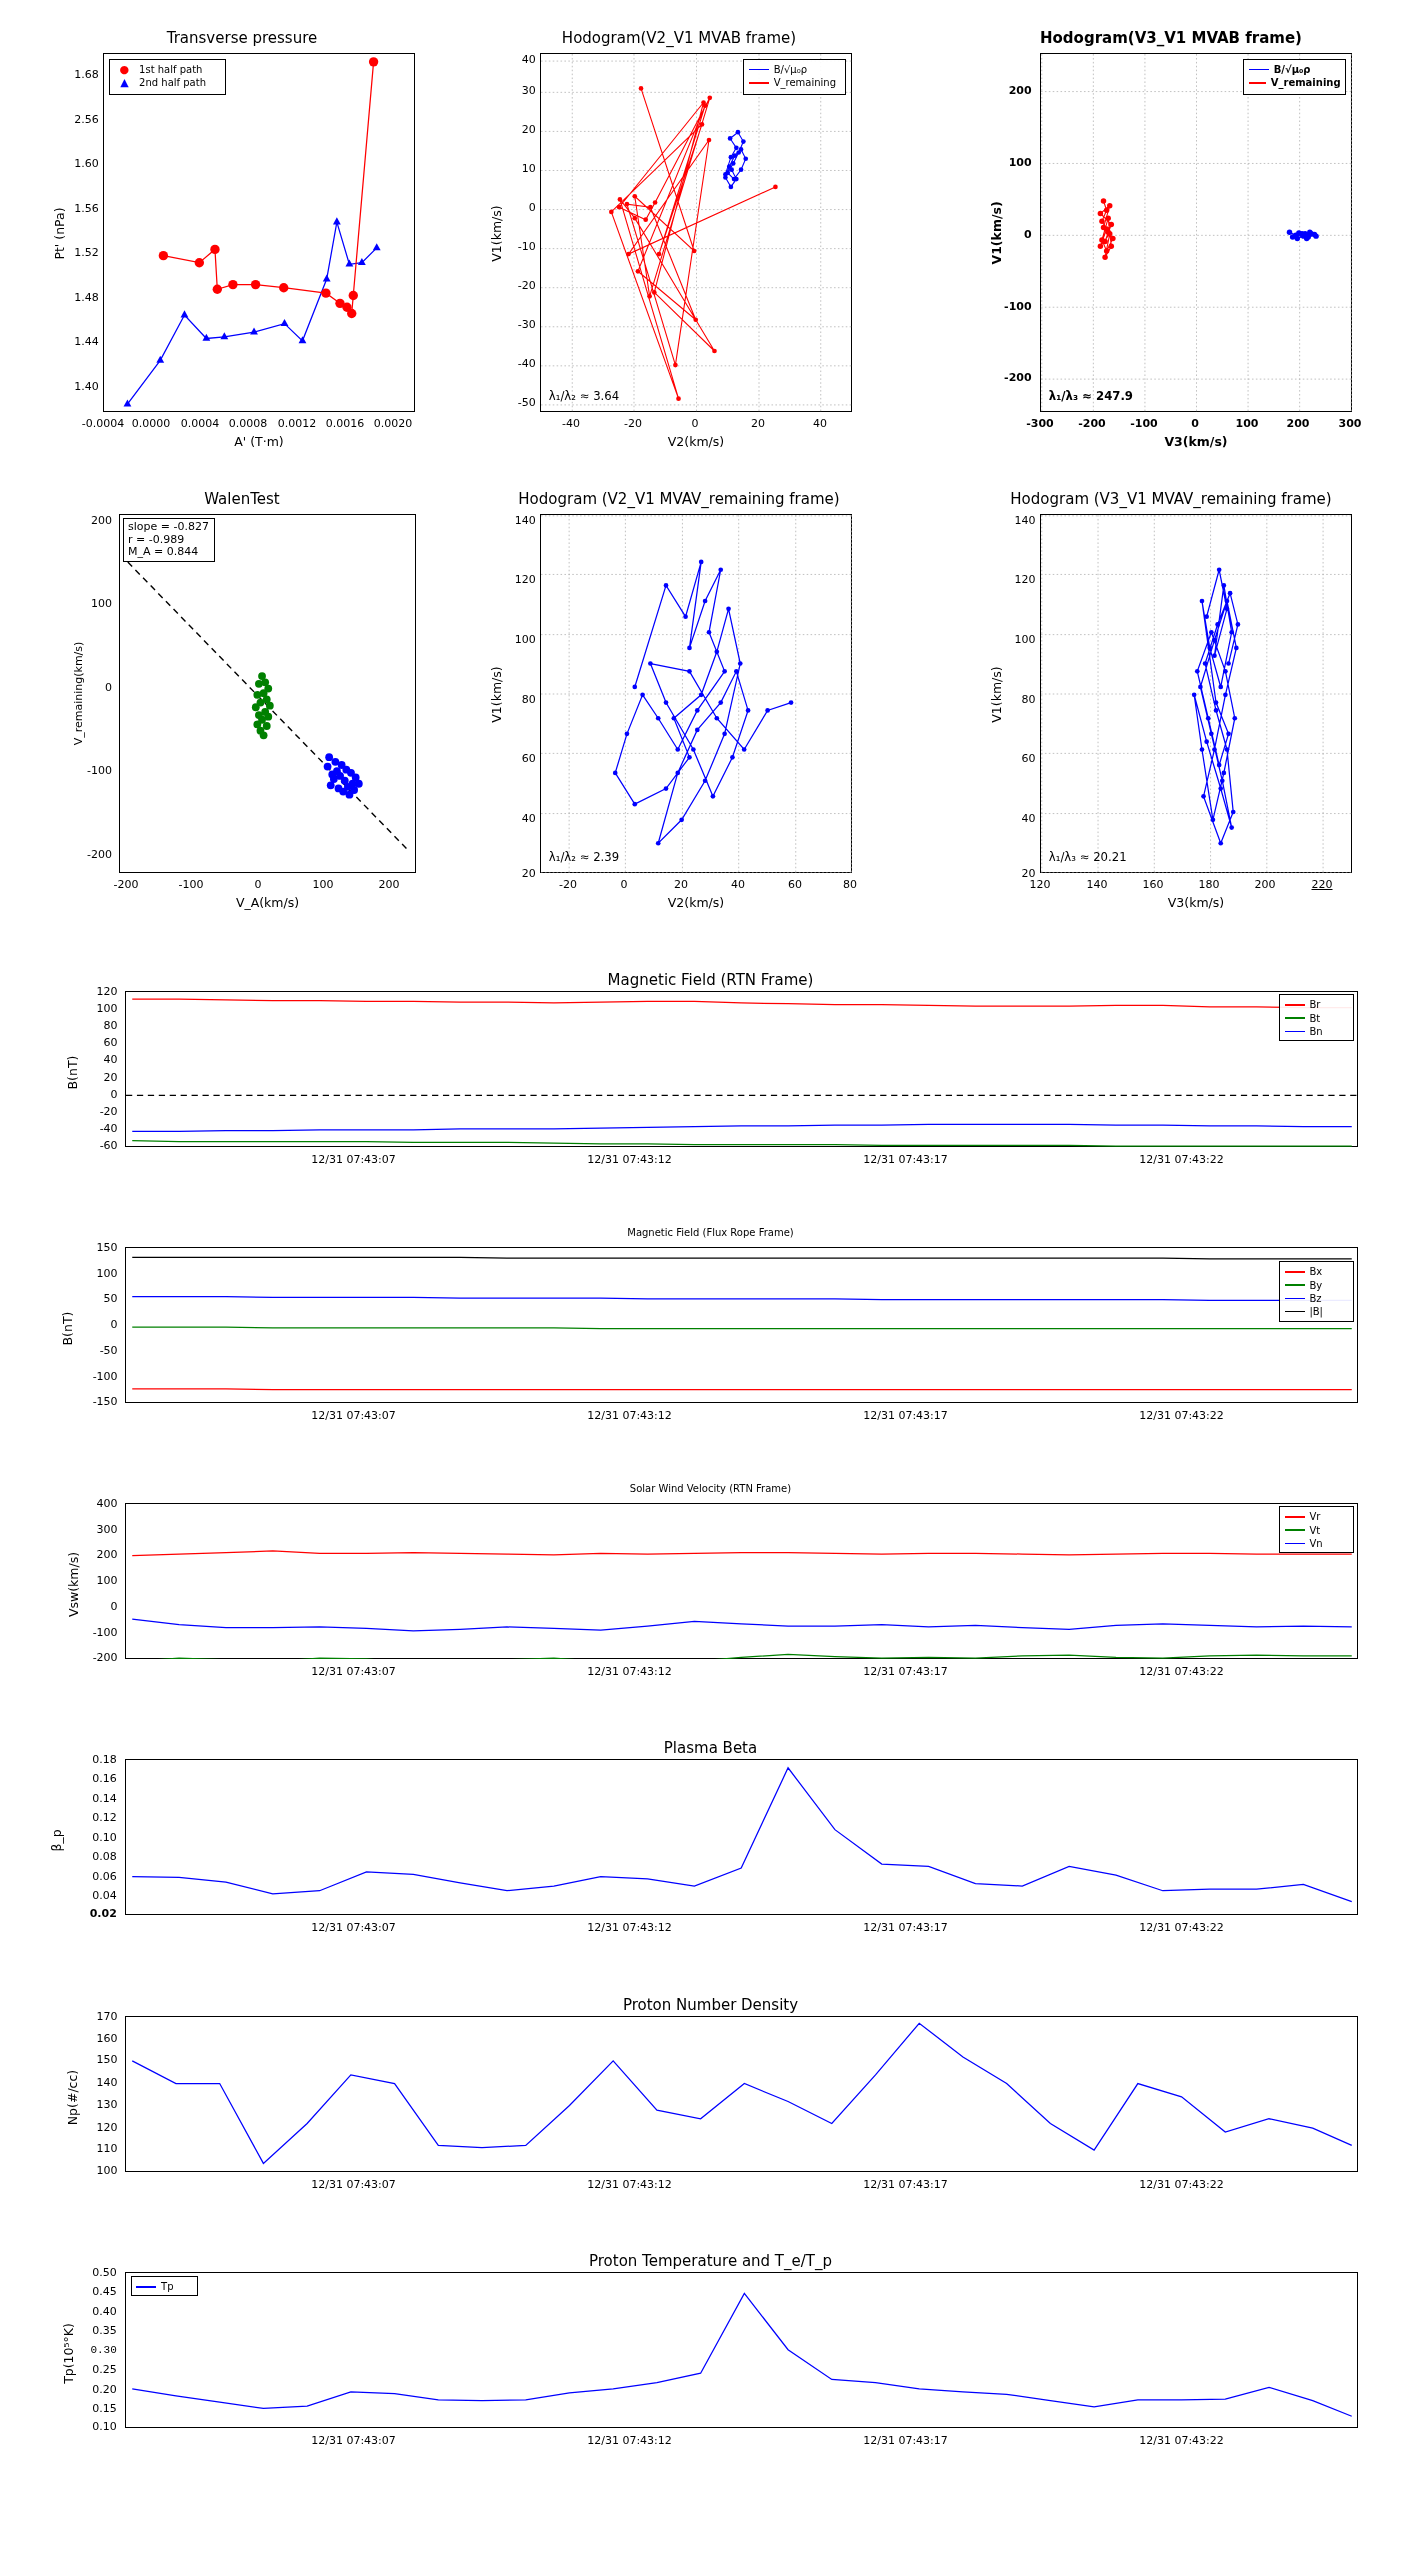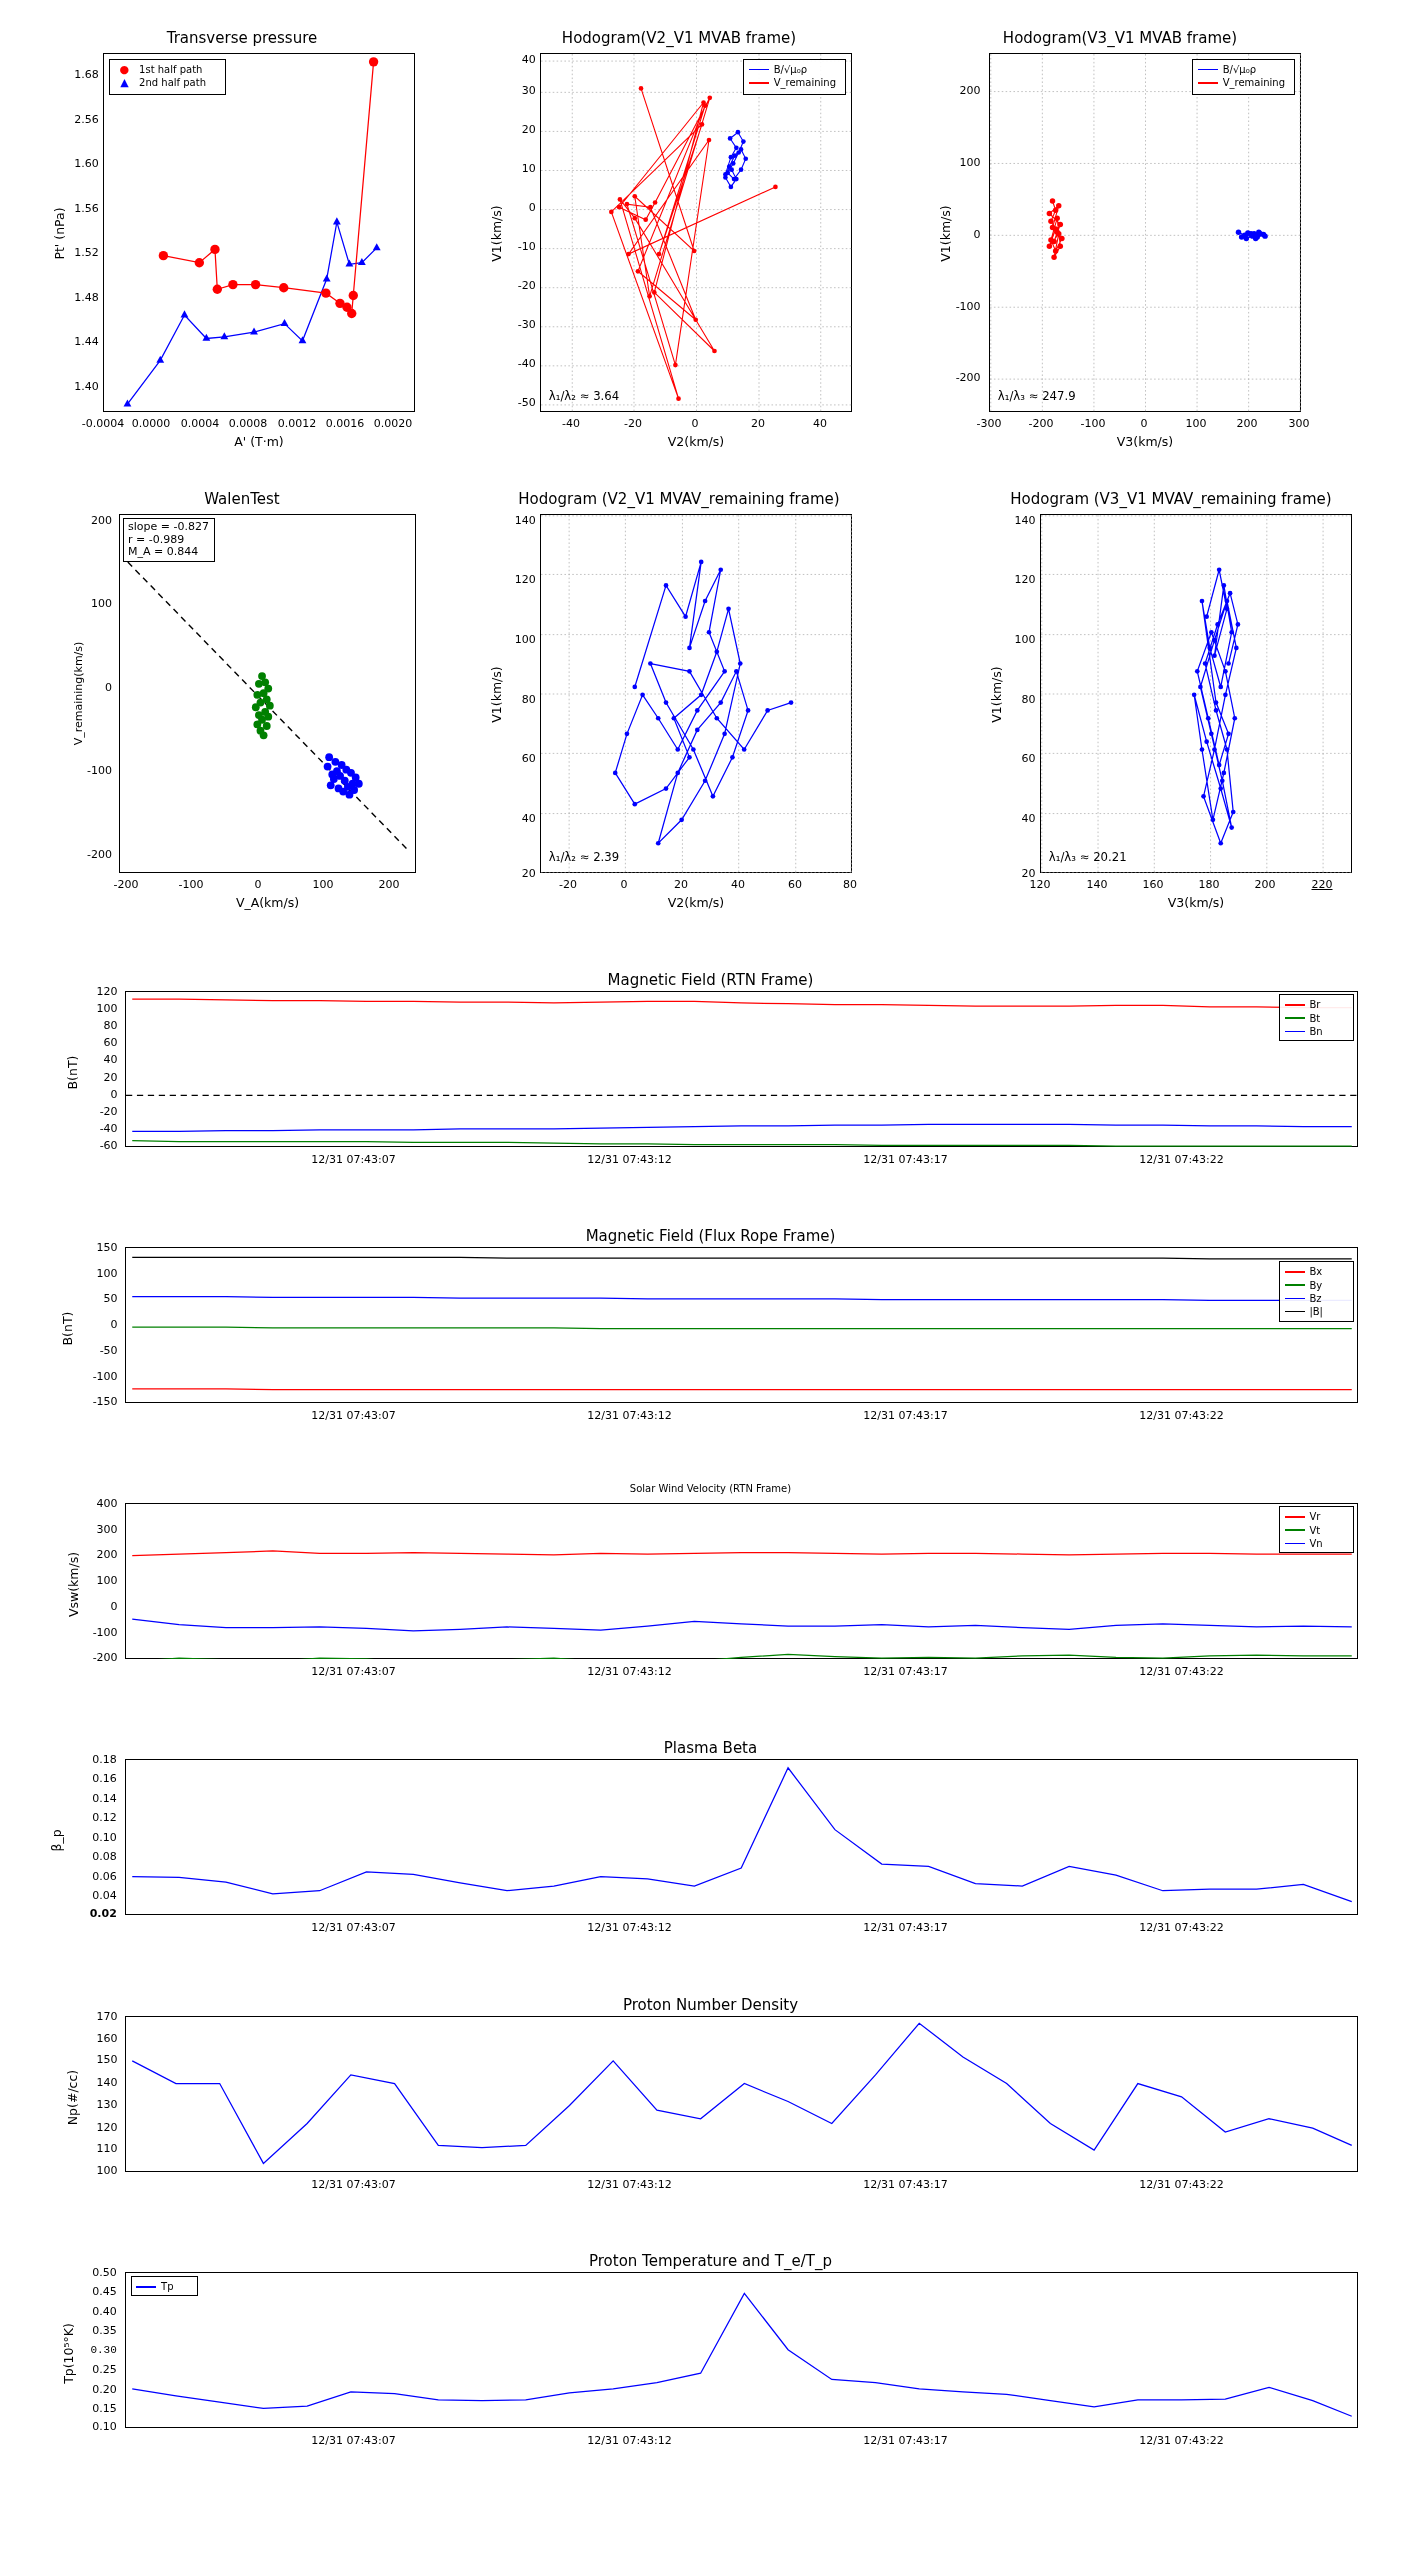--- a/index.html
+++ b/index.html
@@ -286,21 +286,21 @@
     <div class="tick-label-y" style="left:7.8px; top:365px; width:44px;">-50</div>
     <div class="tick-label-x" style="left:59px; top:386px; width:56px;">-40</div>
     <div class="tick-label-x" style="left:121px; top:386px; width:56px;">-20</div>
     <div class="tick-label-x" style="left:183px; top:386px; width:56px;">0</div>
     <div class="tick-label-x" style="left:246px; top:386px; width:56px;">20</div>
     <div class="tick-label-x" style="left:308px; top:386px; width:56px;">40</div>
     <div class="xlabel" style="left:56px; top:403px; width:312px;">V2(km/s)</div>
     <div class="ylabel" style="left:-19px; top:195px; width:62px; text-align:center; transform:rotate(-90deg);">V1(km/s)</div>
   </div>
 
-  <div class="panel" style="left:917px; top:31px; width:406px; height:390px;">
+  <div class="panel" style="left:968px; top:31px; width:406px; height:390px;font-weight:bold;">
     <div class="plot-title" style="top:-1.6px;">Hodogram(V3_V1 MVAB frame)</div>
     <div class="axes" style="left:72px; top:22px; width:312px; height:359px;">
       <svg width="311" height="358" viewBox="0 0 398 458">
         <g stroke="#b0b0b0" stroke-width="1" stroke-dasharray="2,3">
           <line x1="1" y1="0" x2="1" y2="458"></line>
           <line x1="67" y1="0" x2="67" y2="458"></line>
           <line x1="133" y1="0" x2="133" y2="458"></line>
           <line x1="199" y1="0" x2="199" y2="458"></line>
           <line x1="265" y1="0" x2="265" y2="458"></line>
           <line x1="331" y1="0" x2="331" y2="458"></line>
@@ -653,21 +653,21 @@
     <div class="tick-label-y" style="left:15.6px; top:131px; width:55px;">-40</div>
     <div class="tick-label-y" style="left:15.6px; top:148px; width:55px;">-60</div>
     <div class="tick-label-x" style="left:244px; top:162px; width:125px;">12/31 07:43:07</div>
     <div class="tick-label-x" style="left:520px; top:162px; width:125px;">12/31 07:43:12</div>
     <div class="tick-label-x" style="left:796px; top:162px; width:125px;">12/31 07:43:17</div>
     <div class="tick-label-x" style="left:1072px; top:162px; width:125px;">12/31 07:43:22</div>
     <div class="ylabel" style="left:-6.2px; top:74px; width:62px; text-align:center; transform:rotate(-90deg);">B(nT)</div>
   </div>
 
   <div class="panel" style="left:47px; top:1247px; width:1327px; height:187px;">
-    <div class="plot-title" style="top:-20px; font-size:15px;">Magnetic Field (Flux Rope Frame)</div>
+    <div class="plot-title" style="top:-20px; font-size:10px;">Magnetic Field (Flux Rope Frame)</div>
     <div class="axes" style="left:78px; top:0px; width:1233px; height:156px;">
       <svg width="1232" height="155" viewBox="0 0 1578 198" preserveAspectRatio="none">
         <polyline fill="none" stroke="#ff0000" stroke-width="1.6" points="8,180 68,180 128,180 188,181 248,181 308,181 368,181 428,181 488,181 548,181 608,181 668,181 728,181 788,181 848,181 908,181 968,181 1028,181 1088,181 1148,181 1208,181 1268,181 1328,181 1388,181 1448,181 1508,181 1570,181"></polyline>
         <polyline fill="none" stroke="#008000" stroke-width="1.6" points="8,101 68,101 128,101 188,102 248,102 308,102 368,102 428,102 488,102 548,102 608,103 668,103 728,103 788,103 848,103 908,103 968,103 1028,103 1088,103 1148,103 1208,103 1268,103 1328,103 1388,103 1448,103 1508,103 1570,103"></polyline>
         <polyline fill="none" stroke="#0000ff" stroke-width="1.6" points="8,62 68,62 128,62 188,63 248,63 308,63 368,63 428,64 488,64 548,64 608,64 668,65 728,65 788,65 848,65 908,65 968,66 1028,66 1088,66 1148,66 1208,66 1268,66 1328,66 1388,67 1448,67 1508,67 1570,67"></polyline>
         <polyline fill="none" stroke="#000000" stroke-width="1.6" points="8,12 68,12 128,12 188,12 248,12 308,12 368,12 428,12 488,13 548,13 608,13 668,13 728,13 788,13 848,13 908,13 968,13 1028,13 1088,13 1148,13 1208,13 1268,13 1328,13 1388,14 1448,14 1508,14 1570,14"></polyline>
       </svg>
     </div>
     <div class="legend-box" style="left:1232px; top:14px; width:75px; height:61px;">
       <div class="legend-row">

